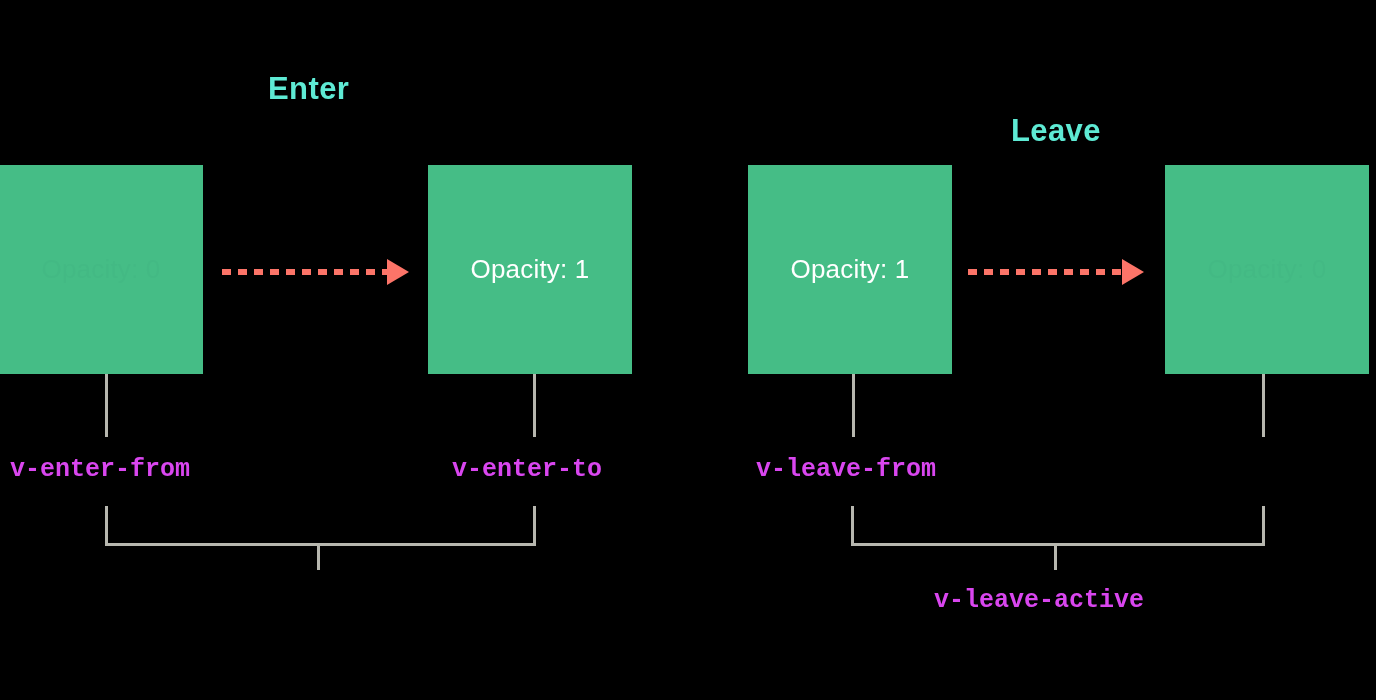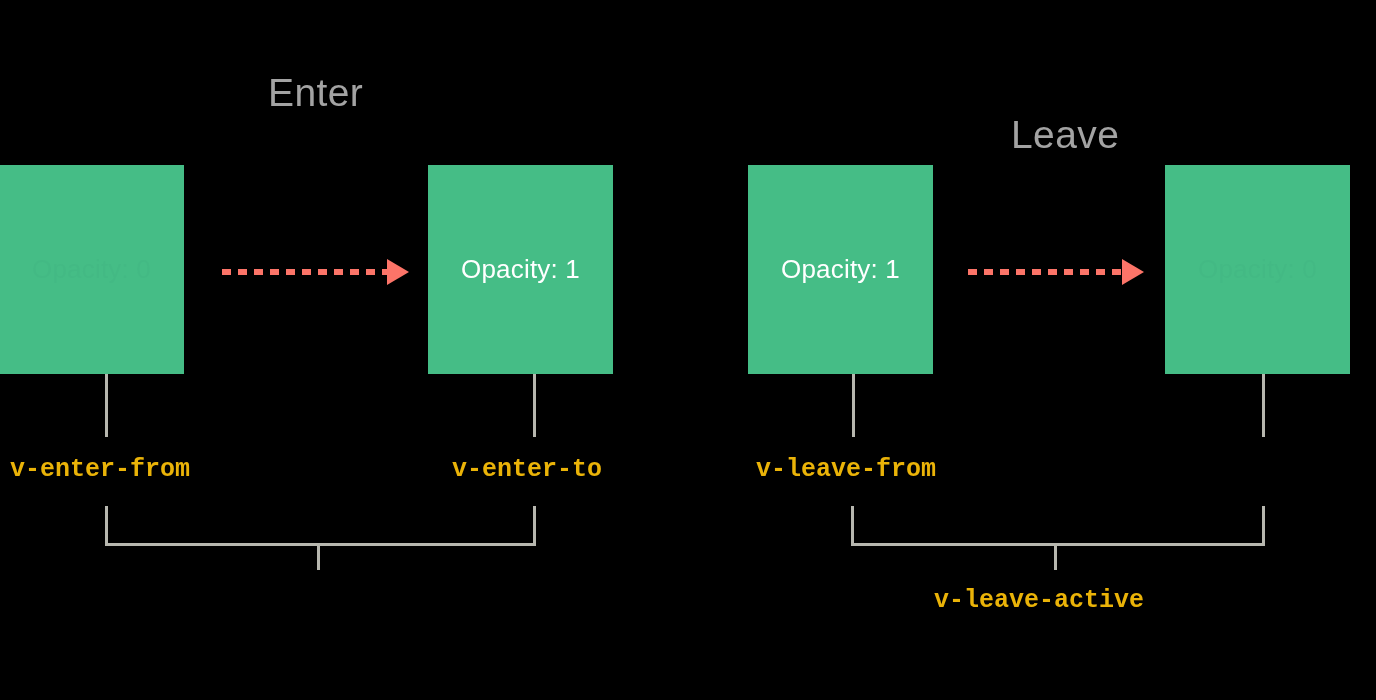--- a/index.html
+++ b/index.html
@@ -17,34 +17,34 @@
     position: relative;
     width: 1376px;
     height: 700px;
     background: #000000;
   }
 
   
   .section-title {
     position: absolute;
     font-family: "Liberation Sans", sans-serif;
-    font-size: 39px;
-    font-weight: normal;
-    color: #a3a3a3;
+    font-size: 31px;
+    font-weight: bold;
+    color: #5eead4;
     letter-spacing: 0.4px;
     white-space: nowrap;
   }
   #title-enter { left: 268px; top: 71px; }
   #title-leave { left: 1011px; top: 71px; margin-top: 42px; }
 
   
   .state-box {
     position: absolute;
     top: 165px;
-    width: 185px;
+    width: 204px;
     height: 209px;
     background: #45bd86;
     display: flex;
     align-items: center;
     justify-content: center;
     overflow: hidden;
   }
   .state-box .box-label {
     font-family: "Liberation Sans", sans-serif;
     font-size: 26px;
@@ -104,21 +104,21 @@
   #stem-enter-to   { left: 533px; }
   #stem-leave-from { left: 852px; }
   #stem-leave-to   { left: 1262px; }
 
   
   .class-label {
     position: absolute;
     font-family: "Liberation Mono", monospace;
     font-size: 25px;
     font-weight: bold;
-    color: #eab308;
+    color: #d946ef;
     white-space: nowrap;
   }
   #label-enter-from { left: 10px;   top: 455px; }
   #label-enter-to   { left: 452px;  top: 455px; }
   #label-leave-from { left: 756px;  top: 455px; }
   #label-leave-to   { left: 1184px; top: 455px; }
   #label-enter-active { left: 210px; top: 580px; }
   #label-leave-active { left: 934px; top: 580px; margin-top: 6px; }
 
   

